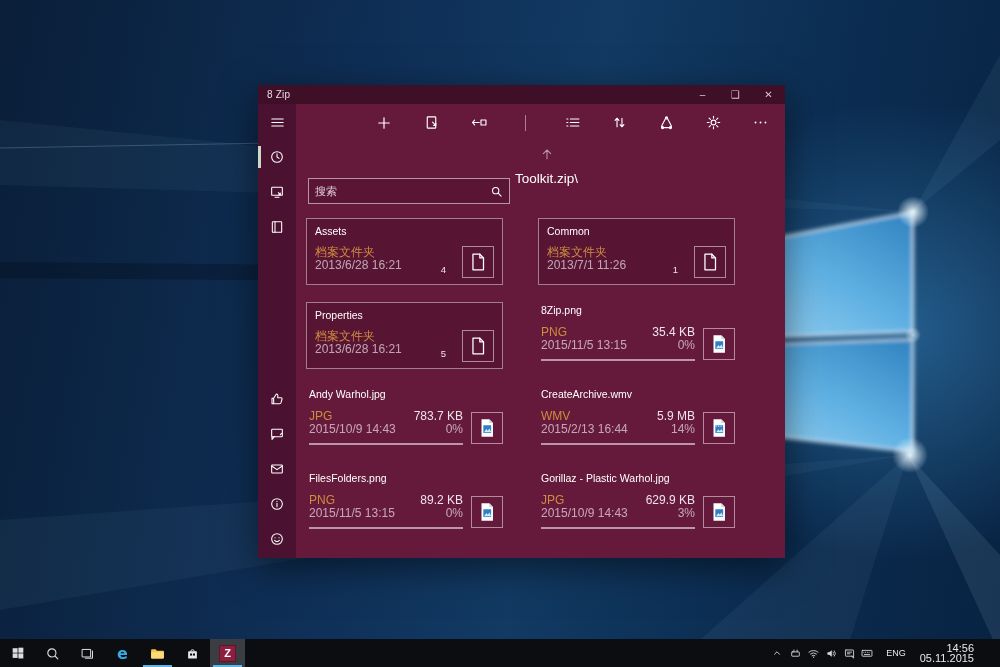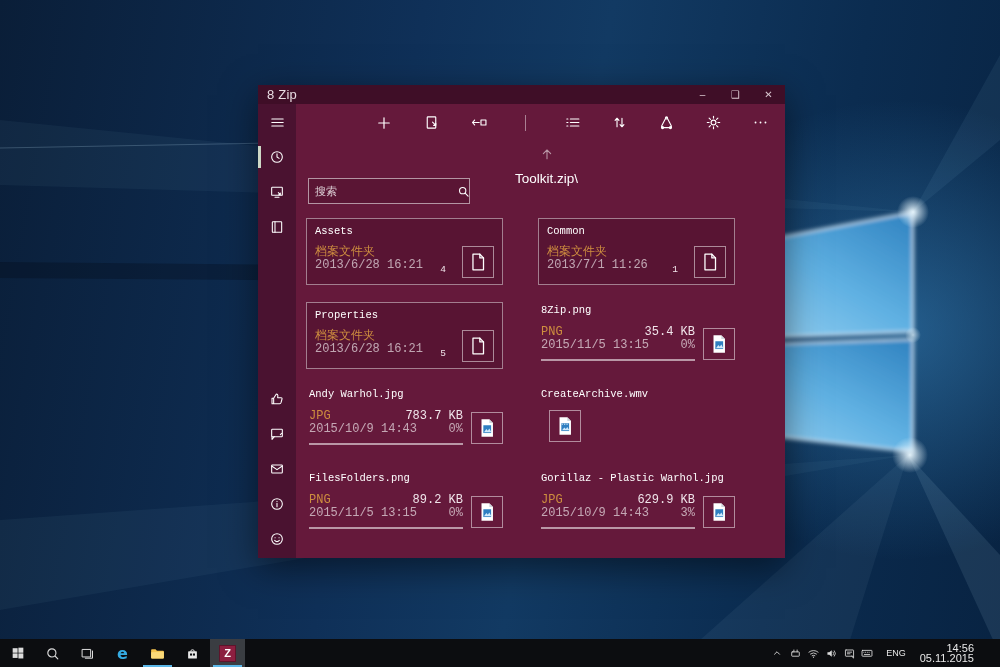--- a/index.html
+++ b/index.html
@@ -8,21 +8,21 @@
 
   
   .desktop { position:absolute; inset:0; width:1000px; height:667px;
     background:linear-gradient(100deg,#0a1e38 0%,#0f3058 38%,#123a63 55%,#0b2c50 78%,#082342 100%); }
   .wall-svg { position:absolute; inset:0; }
 
   
   .window { position:absolute; left:258px; top:85px; width:527px; height:473px;
     background:#65193b; box-shadow:0 10px 34px rgba(0,0,0,.5); display:flex; flex-direction:column; }
   .titlebar { height:19px; background:#3f0e27; display:flex; align-items:center; padding-left:9px; }
-  .win-title { color:#e8dce2; font-size:13px; letter-spacing:.2px; flex:1; }
+  .win-title { color:#e8dce2; font-size:10px; letter-spacing:.2px; flex:1; }
   .caption-btns { display:flex; height:100%; }
   .cap-btn { width:33px; height:100%; display:flex; align-items:center; justify-content:center;
     color:#d8c6cf; font-size:10px; line-height:1; }
   .win-body { flex:1; display:flex; min-height:0; }
 
   
   .sidebar { width:38px; background:#4a1230; display:flex; flex-direction:column; align-items:center;
     padding-top:9px; padding-bottom:10px; position:relative; }
   .side-strip { display:flex; flex-direction:column; align-items:center; gap:17px; width:100%; }
   .side-item { width:100%; height:18px; display:flex; align-items:center; justify-content:center; position:relative; }
@@ -33,30 +33,30 @@
   
   .main { flex:1; display:flex; flex-direction:column; padding:0 0 0 10px; min-width:0; }
   .toolbar { height:37px; display:flex; align-items:center; justify-content:flex-end;
     gap:29px; padding-right:16px; }
   .tb-icon { display:flex; align-items:center; justify-content:center; width:18px; height:18px; }
   .tb-divider { width:1px; height:16px; background:rgba(255,255,255,.45); margin:0 -8px; }
 
   .breadcrumb { display:flex; align-items:center; gap:9px; margin:5px 0 0 2px; height:24px;flex-direction:column; }
   .crumb-text { color:#fff; font-size:13.5px; }
 
-  .searchbox { margin:8px 0 0 2px; width:162px; height:22px; border:1px solid rgba(255,255,255,.55);
-    background:rgba(20,0,10,.12); display:flex; align-items:center; padding:12px 6px; }
+  .searchbox { margin:8px 0 0 2px; width:202px; height:22px; border:1px solid rgba(255,255,255,.55);
+    background:rgba(20,0,10,.12); display:flex; align-items:center; padding:12px 6px;font-family:Liberation Serif, serif; }
   .searchbox input { flex:1; background:transparent; border:none; outline:none; color:#fff;
     font-size:11px; font-family:inherit; }
   .searchbox input::placeholder { color:rgba(255,255,255,.8); }
 
   
   .grid { margin-top:14px; display:grid; grid-template-columns:197px 197px; grid-auto-rows:67px;
     column-gap:35px; row-gap:17px; }
-  .tile { position:relative;font-family:Liberation Mono, monospace; }
+  .tile { position:relative; }
   .tile.folder { border:1px solid rgba(255,255,255,.45); background:rgba(25,0,12,.16); padding:6px 8px 7px 8px; }
   .tile.file { padding:2px 0 0 3px; }
   .tile-title { color:#fff; font-size:10.5px; }
   .tile-row { display:flex; margin-top:9px; }
   .tile.file .tile-row { margin-top:10px; }
   .meta { flex:1; min-width:0; }
   .meta-line { display:flex; justify-content:space-between; font-size:12px; line-height:13px; }
   .t-type { color:#ce8e3f; }
   .t-size { color:#f0e4ea; }
   .t-date { color:rgba(255,255,255,.62);text-align:right; }
@@ -373,20 +373,31 @@
                   <path d="M14.5 2.5v4h4z" fill="#cfd6dc"></path>
                   <rect x="8" y="9" width="8.5" height="8.5" fill="#2f7fc1"></rect>
                   <path d="M8.7 16.6l2.6-3.4 1.6 1.8 1.6-2.4 2.3 4z" fill="#cfe9fb"></path>
                 </svg>
               </span>
             </div>
           </div>
           <div class="tile file">
             <div class="tile-title">CreateArchive.wmv</div>
             <div class="tile-row">
+              <div class="meta">
+                <div class="meta-line">
+                  <span class="t-type">WMV</span>
+                  <span class="t-size">5.9 MB</span>
+                </div>
+      <div class="meta-line">
+                  <span class="t-date">2015/2/13 16:44</span>
+                  <span class="t-pct">14%</span>
+                </div>
+      <div class="progress"></div>
+              </div>
               <span class="iconbox">
                 <svg viewBox="0 0 24 24" width="22" height="22">
                   <path d="M6 2.5h8.5l4 4V21.5H6z" fill="#fff"></path>
                   <path d="M14.5 2.5v4h4z" fill="#cfd6dc"></path>
                   <rect x="8" y="9" width="8.5" height="8.5" fill="#2f7fc1"></rect>
                   <path d="M8.4 10h7.8" stroke="#dff0fb" stroke-width="1.1" stroke-dasharray="1.3 1.3"></path>
                   <path d="M8.7 16.6l2.6-3 1.6 1.6 1.6-2.2 2.3 3.6z" fill="#cfe9fb"></path>
                 </svg>
               </span>
             </div>

